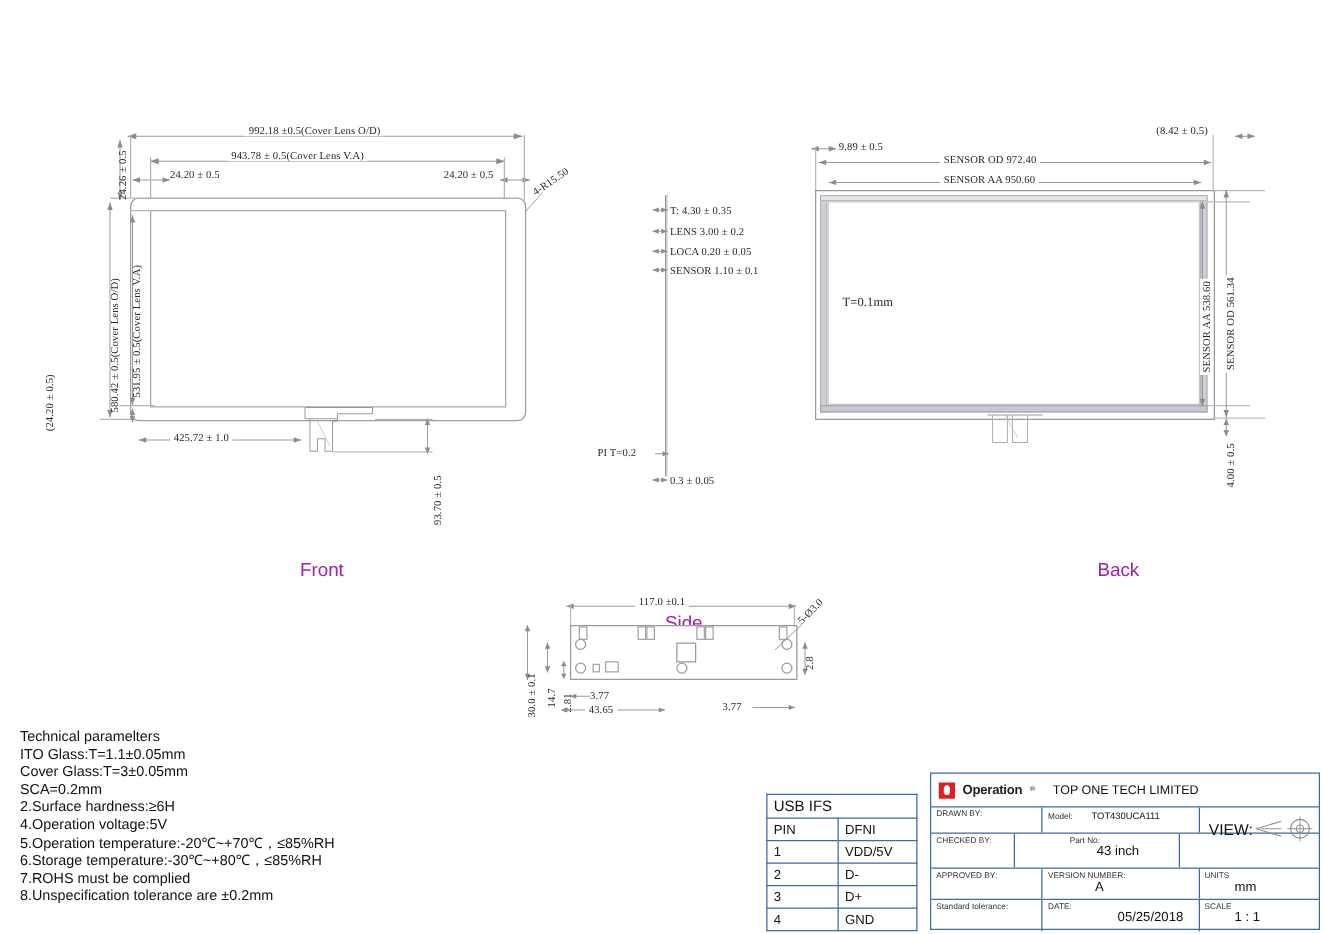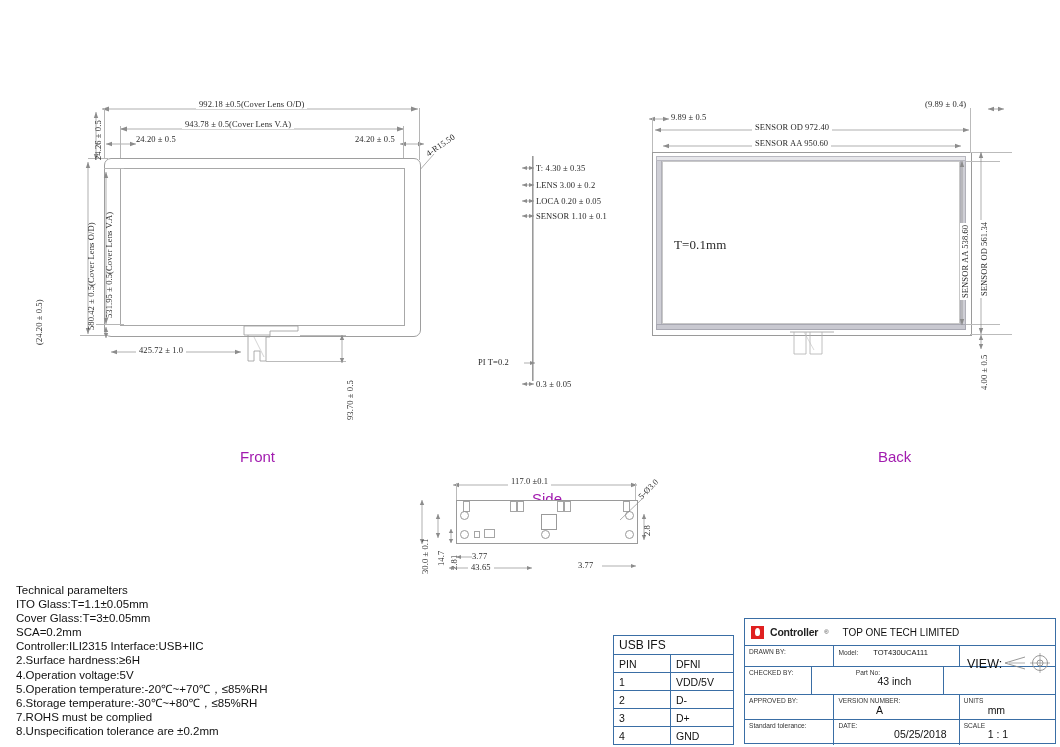--- a/index.html
+++ b/index.html
@@ -194,21 +194,21 @@
 
 <div class="abs" style="left:630px;top:0;width:430px;height:440px;">
 
   <svg class="abs" style="left:16px;top:113px;" width="26" height="12">
     <line x1="3" y1="6" x2="23" y2="6" stroke="#8c8c8c" stroke-width="0.7"></line>
     <path d="M3,6 l6,-2.2 l0,4.4 z" fill="#8c8c8c"></path>
     <path d="M23,6 l-6,-2.2 l0,4.4 z" fill="#8c8c8c"></path>
   </svg>
   <div class="abs dim" style="left:41px;top:112px;">9.89 ± 0.5</div>
 
-  <div class="abs dim" style="left:295px;top:99px;">(9.89 ± 0.4)</div>
+  <div class="abs dim" style="left:295px;top:99px;">(8.42 ± 0.5)</div>
   <svg class="abs" style="left:355px;top:103px;" width="22" height="12">
     <line x1="3" y1="6" x2="19" y2="6" stroke="#8c8c8c" stroke-width="0.7"></line>
     <path d="M3,6 l6,-2.2 l0,4.4 z" fill="#8c8c8c"></path>
     <path d="M19,6 l-6,-2.2 l0,4.4 z" fill="#8c8c8c"></path>
   </svg>
 
   <svg class="abs" style="left:22px;top:124px;" width="320" height="12">
     <line x1="3" y1="6" x2="317" y2="6" stroke="#8c8c8c" stroke-width="0.7"></line>
     <path d="M3,6 l6,-2.2 l0,4.4 z" fill="#8c8c8c"></path>
     <path d="M317,6 l-6,-2.2 l0,4.4 z" fill="#8c8c8c"></path>
@@ -225,21 +225,21 @@
   <div class="ln vln abs" style="left:22px;top:118px;height:38px;background:#bbb;"></div>
   <div class="ln vln abs" style="left:340px;top:108px;height:48px;background:#bbb;"></div>
 
   <div class="abs" style="left:22px;top:152px;width:318px;height:182px;border:1px solid #9a9a9a;background:#fff;"></div>
   <div class="abs" style="left:26px;top:156px;width:6px;height:174px;background:#cfcfd6;border:1px solid #b0b0b8;box-sizing:border-box;"></div>
   <div class="abs" style="left:330px;top:156px;width:6px;height:174px;background:#cfcfd6;border:1px solid #b0b0b8;box-sizing:border-box;"></div>
   <div class="abs" style="left:26px;top:156px;width:310px;height:5px;background:#e6e6ea;border:1px solid #b8b8c0;box-sizing:border-box;"></div>
   <div class="abs" style="left:26px;top:324px;width:310px;height:6px;background:#c8c8d0;border:1px solid #a8a8b2;box-sizing:border-box;"></div>
   <div class="abs" style="left:32px;top:161px;width:298px;height:163px;background:#ffffff;border:1px solid #c8c8c8;box-sizing:border-box;"></div>
 
-  <div class="abs dim" style="left:44px;top:237px;font-size:13px;">T=0.1mm</div>
+  <div class="abs dim" style="left:44px;top:237px;font-size:10px;">T=0.1mm</div>
 
   <div class="ln hln abs" style="left:336px;top:161px;width:34px;background:#bbb;"></div>
   <div class="ln hln abs" style="left:336px;top:324px;width:34px;background:#bbb;"></div>
   <div class="ln hln abs" style="left:340px;top:152px;width:42px;background:#bbb;"></div>
   <div class="ln hln abs" style="left:340px;top:334px;width:42px;background:#bbb;"></div>
 
   <svg class="abs" style="left:326px;top:157px;" width="12" height="172">
     <line x1="6" y1="4" x2="6" y2="168" stroke="#8c8c8c" stroke-width="0.7"></line>
     <path d="M6,4 l-2.2,6 l4.4,0 z" fill="#8c8c8c"></path>
     <path d="M6,168 l-2.2,-6 l4.4,0 z" fill="#8c8c8c"></path>
@@ -351,21 +351,20 @@
     <path d="M6,30 l-2.2,-5 l4.4,0 z" fill="#8c8c8c"></path>
   </svg>
   <div class="abs dim rot90" style="left:232px;top:66px;">2.8</div>
 </div>
 
 <div class="abs" style="left:16px;top:559px;margin-top:24px;">
   <div class="tech">Technical paramelters</div>
   <div class="tech">   ITO Glass:T=1.1±0.05mm</div>
   <div class="tech">   Cover Glass:T=3±0.05mm</div>
   <div class="tech">   SCA=0.2mm</div>
-  <div class="tech">   Controller:ILI2315    Interface:USB+IIC</div>
   <div class="tech">2.Surface hardness:≥6H</div>
   <div class="tech">4.Operation voltage:5V</div>
   <div class="tech">5.Operation temperature:-20℃~+70℃，≤85%RH</div>
   <div class="tech">6.Storage temperature:-30℃~+80℃，≤85%RH</div>
   <div class="tech">7.ROHS must be complied</div>
   <div class="tech">8.Unspecification tolerance are ±0.2mm</div>
 </div>
 
 <table class="usbtbl" style="left:613px;top:635px;">
   <tbody>
@@ -393,21 +392,21 @@
     <td class="w2">GND</td>
   </tr>
 </tbody>
   </table>
 
 <div class="tb" style="left:744px;top:618px;width:312px;height:126px;">
 
   <div class="tbrow" style="height:27px;align-items:center;">
     <div class="tbcell" style="width:312px;border-right:none;display:flex;align-items:center;gap:6px;padding-left:6px;">
       <span class="logo-red"></span>
-      <span class="brandwm">Controller</span>
+      <span class="brandwm">Operation</span>
       <span style="font-size:6px;color:#333;">®</span>
       <span class="brandfull" style="margin-left:8px;">TOP ONE TECH LIMITED</span>
     </div>
   </div>
 
   <div class="tbrow" style="height:21px;">
     <div class="tbcell" style="width:90px;">
       <div class="lbl">DRAWN BY:</div>
       <div class="val"></div>
     </div>

